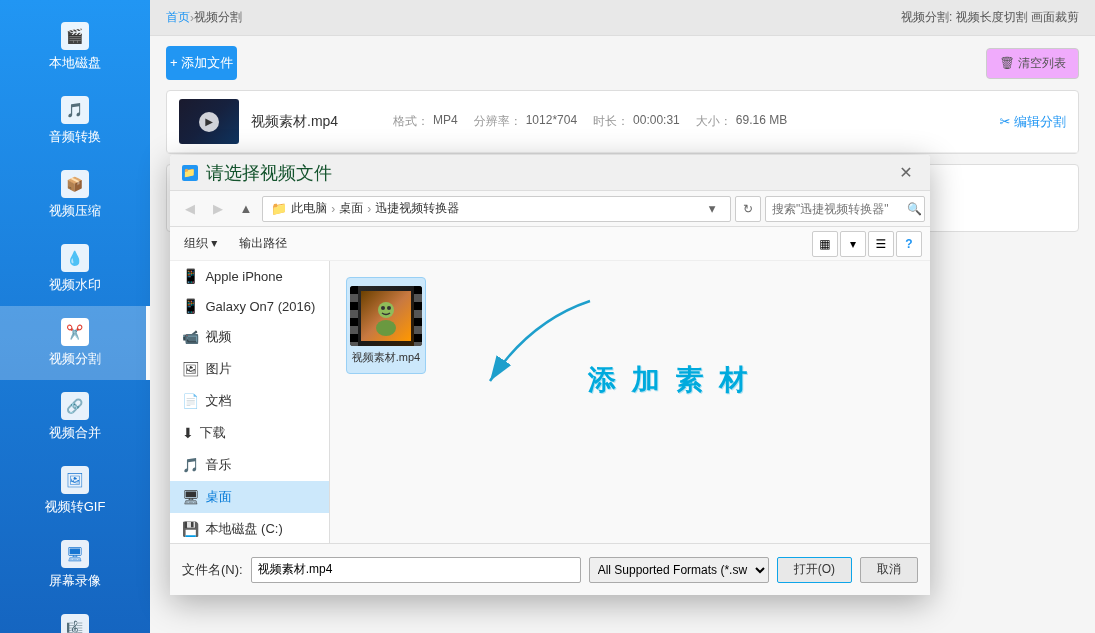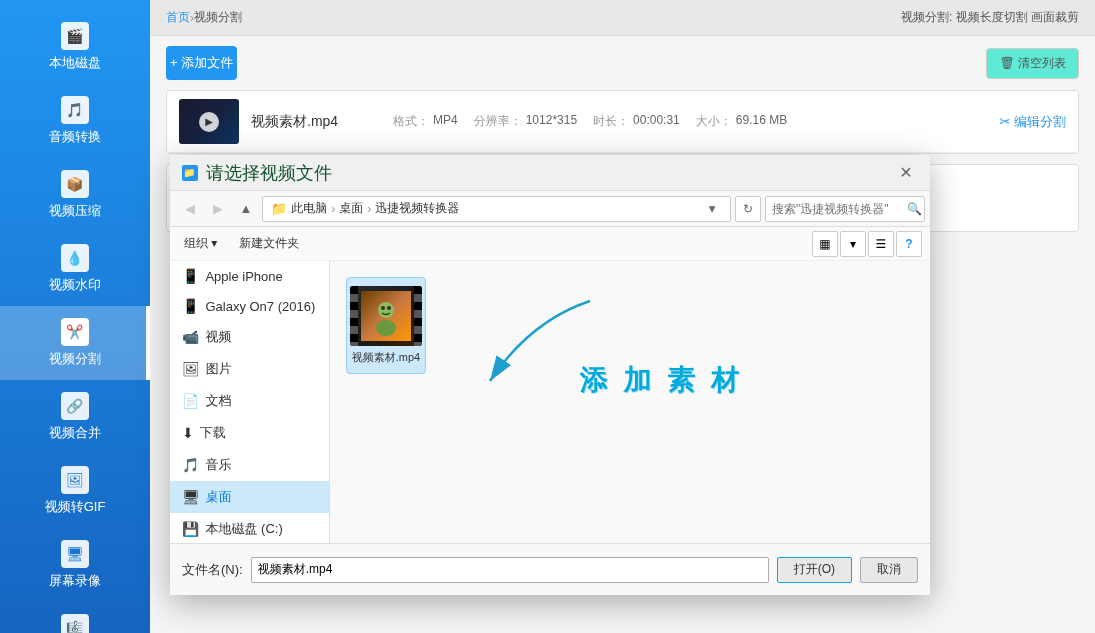--- a/index.html
+++ b/index.html
@@ -93,21 +93,21 @@
       color: #333;
       border: 1px solid #ccc;
       padding: 8px 16px;
       border-radius: 4px;
       cursor: pointer;
       font-size: 13px;
       display: flex; align-items: center; gap: 6px;
     }
     .btn-clear {
       margin-left: auto;
-      background: #5eead4;
+      background: #f0abfc;
       color: #555;
       border: 1px solid #ccc;
       padding: 6px 12px;
       border-radius: 4px;
       cursor: pointer;
       font-size: 12px;
       display: flex; align-items: center; gap: 4px;
     }
 
     
@@ -398,21 +398,21 @@
     }
 
     
     .arrow-annotation {
       position: absolute;
       top: 30px; left: 140px;
       pointer-events: none;
     }
     .add-material-text {
       position: absolute;
-      top: 100px; left: 250px;
+      top: 100px; left: 258px;
       font-size: 28px;
       color: #00aadd;
       font-weight: bold;
       letter-spacing: 4px;
       text-shadow: 1px 1px 0 rgba(0,170,221,0.3);
       pointer-events: none;
     }
 
     
     .dialog-footer {
@@ -534,21 +534,21 @@
         <div class="play-btn">▶</div>
       </div>
       <span class="file-name">视频素材.mp4</span>
       <div class="file-meta">
         <div class="file-meta-item">
           <span class="file-meta-label">格式：</span>
           <span>MP4</span>
         </div>
         <div class="file-meta-item">
           <span class="file-meta-label">分辨率：</span>
-          <span>1012*315</span>
+          <span>1012*704</span>
         </div>
         <div class="file-meta-item">
           <span class="file-meta-label">时长：</span>
           <span>00:00:31</span>
         </div>
         <div class="file-meta-item">
           <span class="file-meta-label">大小：</span>
           <span>69.16 MB</span>
         </div>
       </div>
@@ -591,21 +591,21 @@
     </div>
     <button class="refresh-btn">↻</button>
     <input class="search-box" type="text" placeholder="搜索&quot;迅捷视频转换器&quot;" style="">
     <span class="search-icon-btn">🔍</span>
   </div>
 
   <div class="dialog-toolbar2">
     <div class="organize-btn">
       <span>组织 ▾</span>
     </div>
-    <div class="new-folder-btn">新建文件夹</div>
+    <div class="new-folder-btn">输出路径</div>
     <div class="dialog-view-btns">
       <button class="view-btn">▦</button>
       <button class="view-btn">▾</button>
       <button class="view-btn">☰</button>
       <button class="help-btn">?</button>
     </div>
   </div>
 
   <div class="dialog-body">
 
@@ -680,16 +680,19 @@
         <path d="M 120 10 Q 60 30 20 90" stroke="#1e9fcc" stroke-width="2.5" fill="none" marker-end="url(#arrowhead)"></path>
       </svg>
 
       <div class="add-material-text">添 加 素 材</div>
     </div>
   </div>
 
   <div class="dialog-footer">
     <label class="footer-filename-label">文件名(N):</label>
     <input class="footer-filename-input" type="text" value="视频素材.mp4" style="">
+    <select class="footer-format-select">
+      <option>All Supported Formats (*.sw</option>
+    </select>
     <button class="footer-open-btn">打开(O)</button>
     <button class="footer-cancel-btn">取消</button>
   </div>
 </div>
 
 </body></html>

